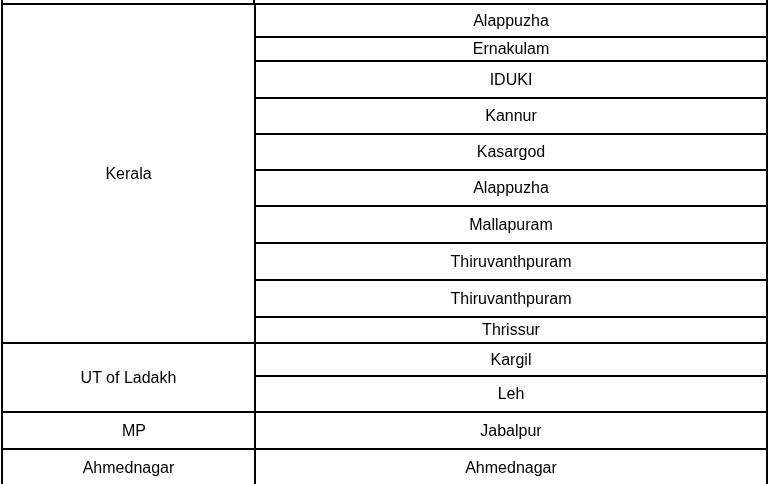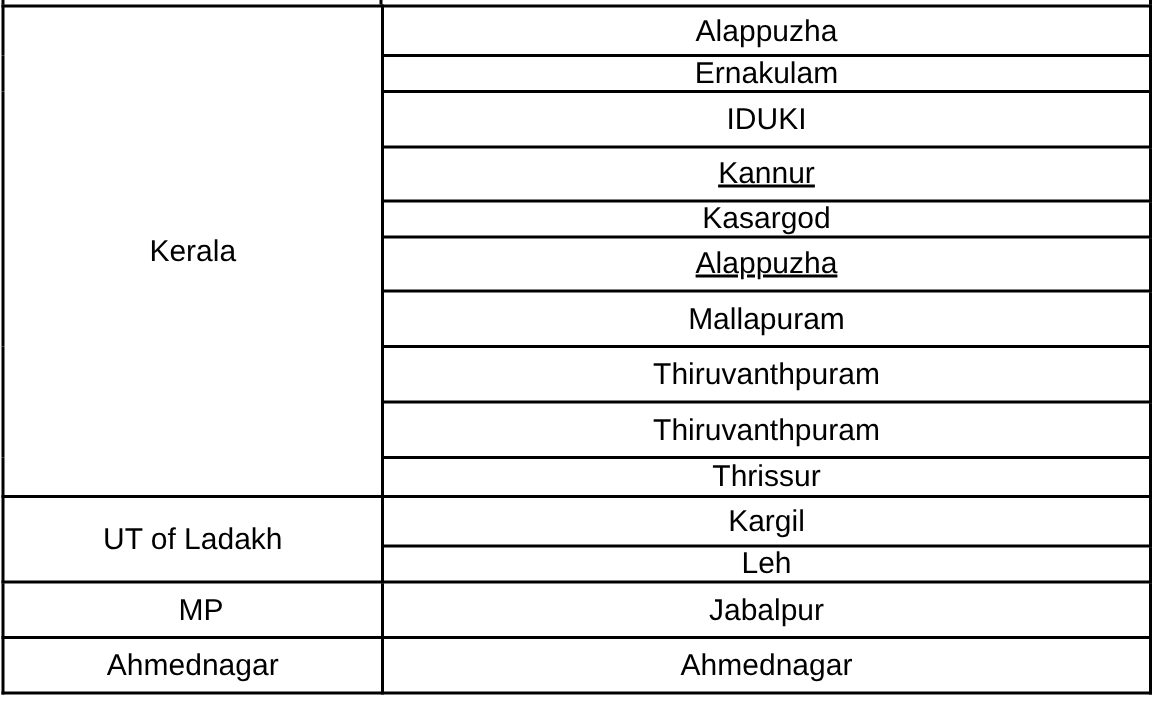--- a/index.html
+++ b/index.html
@@ -31,42 +31,42 @@
     position: absolute;
     left: 1px;
     top: 3px;
     width: 767px;
     border-collapse: collapse;
     table-layout: fixed;
   }
   table.state-table td {
     border: 2px solid #000000;
     padding: 0;
-    font-size: 20px;
+    font-size: 16px;
     line-height: 1.1;
     color: #000000;
     text-align: center;
     vertical-align: middle;
     white-space: nowrap;
     overflow: hidden;
   }
   td.state-cell { width: 251px; }
   td.state-cell.align-left {
     text-align: center;
     padding-left: 11px;
   }
   
   tr.h33 { height: 33px; }
   tr.h34 { height: 24px; }
   tr.h35 { height: 37px; }
-  tr.h36 { height: 36px; text-decoration: underline; }
-  tr.h29 { height: 19px; }
+  tr.h36 { height: 36px; }
+  tr.h29 { height: 36px; }
   tr.h37 { height: 37px; }
   tr.h26 { height: 26px; padding-left: 20px; }
-  tr.h32 { height: 21px; }
+  tr.h32 { height: 36px; }
 </style>
 </head>
 <body>
 
 <div class="screen">
 
   <div class="sliver-v sliver-left"></div>
   <div class="sliver-v sliver-mid"></div>
   <div class="sliver-v sliver-right"></div>
 

